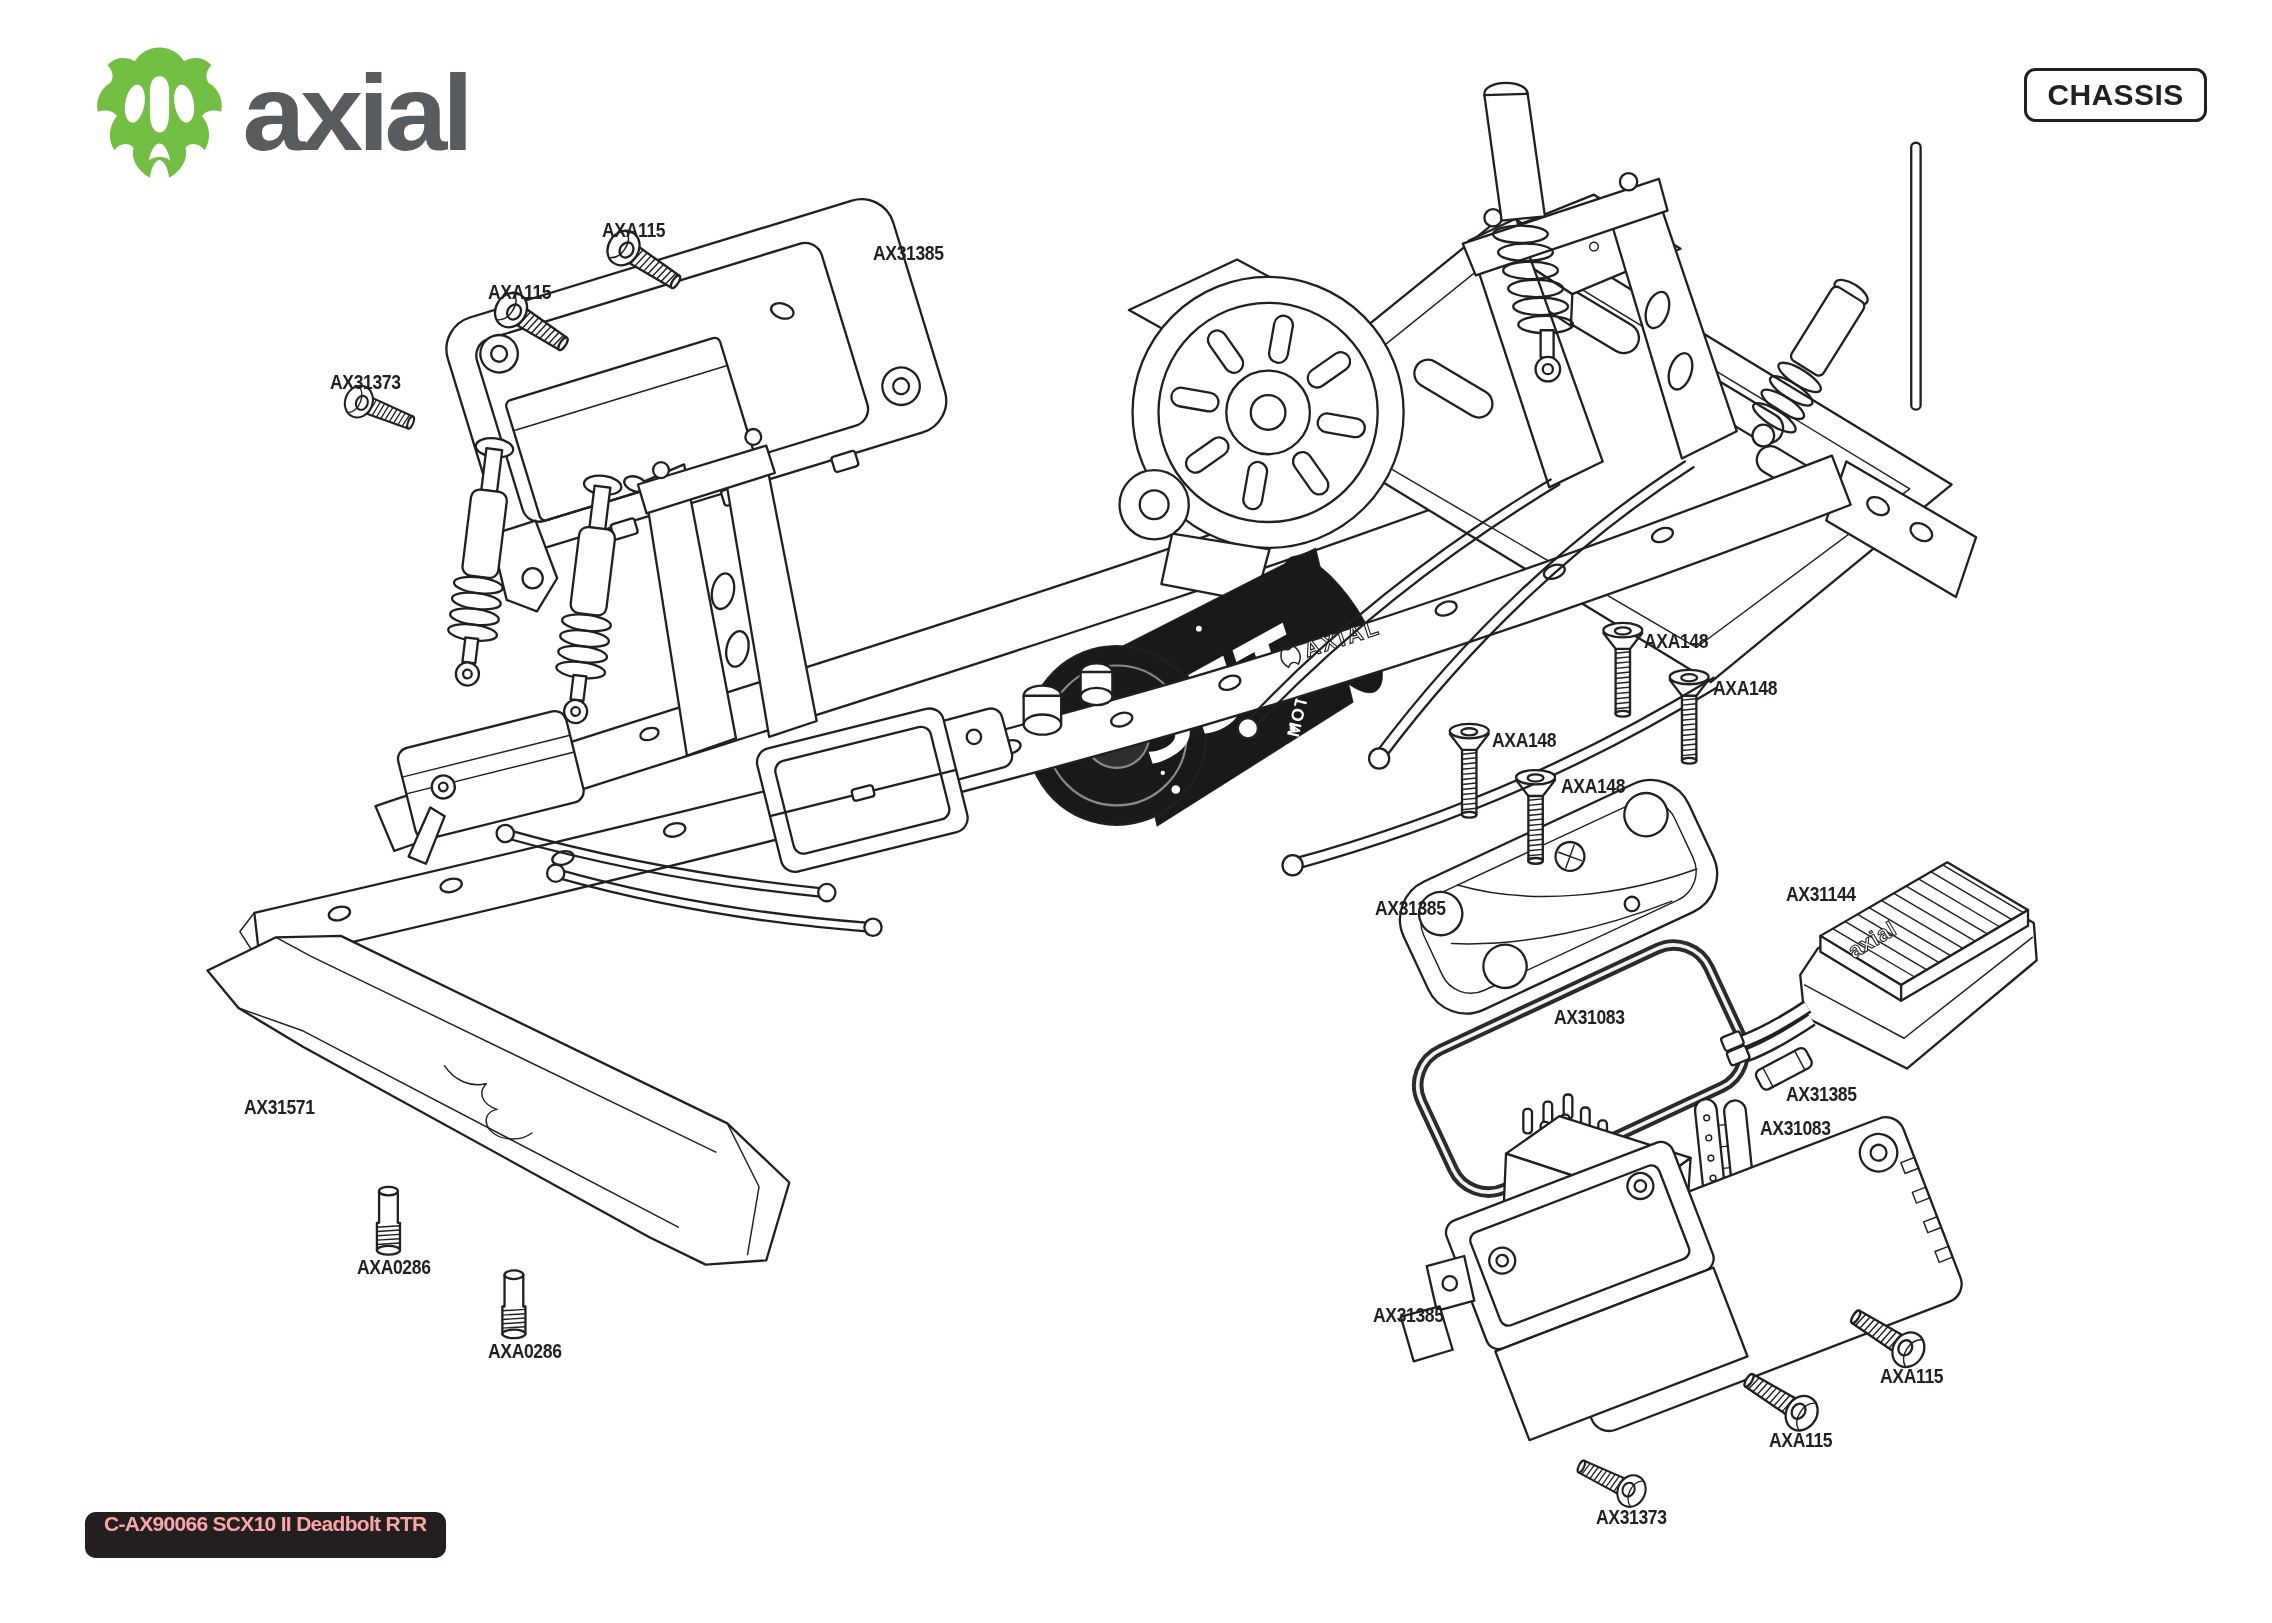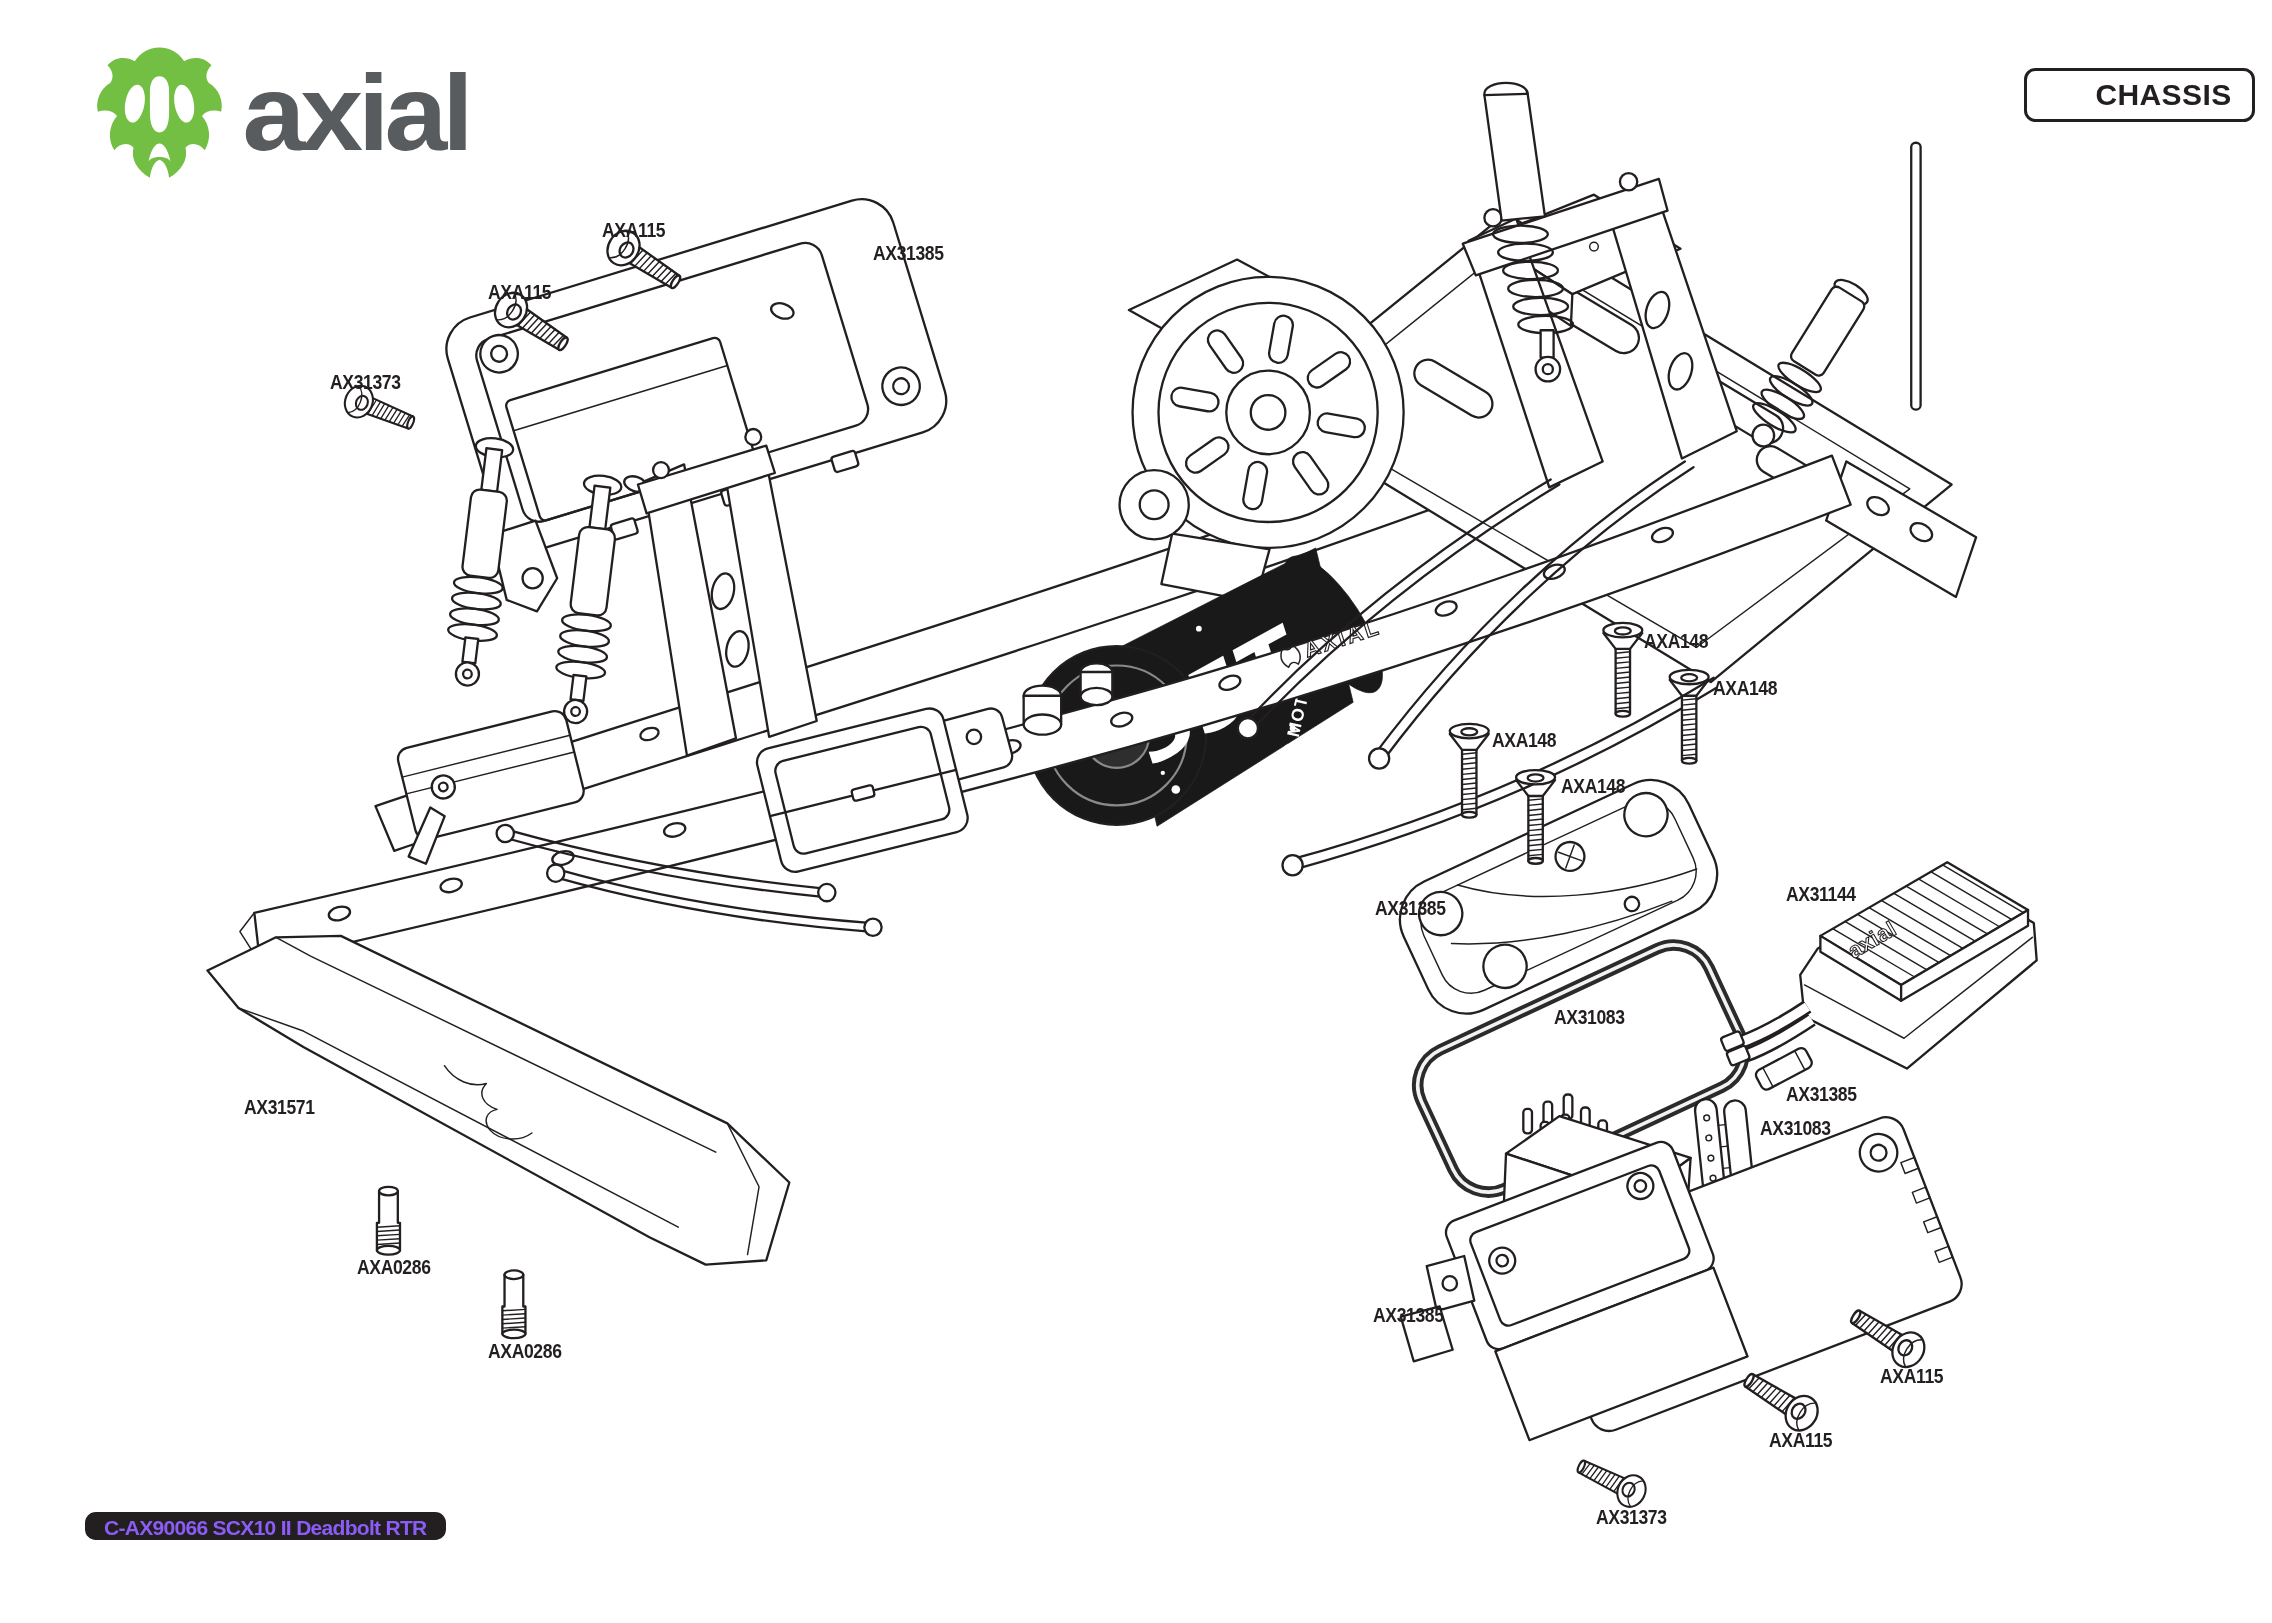--- a/index.html
+++ b/index.html
@@ -17,23 +17,23 @@
   .escmark{font-weight:bold;font-size:30px;font-family:"Liberation Sans",sans-serif;fill:#ffffff;stroke:#231f20;stroke-width:1.5px;letter-spacing:1px;}
   
   .part-label{position:absolute;font-size:19.5px;font-weight:bold;letter-spacing:-0.4px;color:#231f20;
               white-space:nowrap;transform:scaleX(.9);transform-origin:left top;}
   
   .brand{position:absolute;left:91px;top:40px;display:flex;align-items:flex-start;}
   .brand-word{font-size:113px;font-weight:bold;color:#595c5e;letter-spacing:-5px;line-height:1;
               margin-left:14.4px;margin-top:20px;transform:scaleY(.95);transform-origin:left top;}
   .page-badge{position:absolute;left:2024px;top:68px;width:177px;height:48px;border:3.6px solid #231f20;
               border-radius:11.5px;display:flex;align-items:center;justify-content:center;
-              font-size:30px;font-weight:bold;letter-spacing:0.4px;background:#fff;padding-left:48px;}
-  .model-badge{position:absolute;left:85px;top:1512px;height:28px;background:#231f20;color:#8b5cf6;
-               border-radius:10.8px;display:flex;align-items:flex-end;padding:0 19px;
+              font-size:30px;font-weight:bold;letter-spacing:0.4px;background:#fff;}
+  .model-badge{position:absolute;left:85px;top:1512px;height:46px;background:#231f20;color:#fca5a5;
+               border-radius:10.8px;display:flex;align-items:flex-start;padding:0 19px;
                font-size:21px;font-weight:bold;letter-spacing:-0.7px;}
 </style>
 </head>
 <body>
 
 <div class="page">
 
   <div class="brand">
     <svg width="137" height="141" viewBox="0 0 100 100">
       <path fill="#72BF44" d="M50,4 C42,4 36,8 32,14 C25,10 17,11 12,17 C16,21 17,26 14,30

